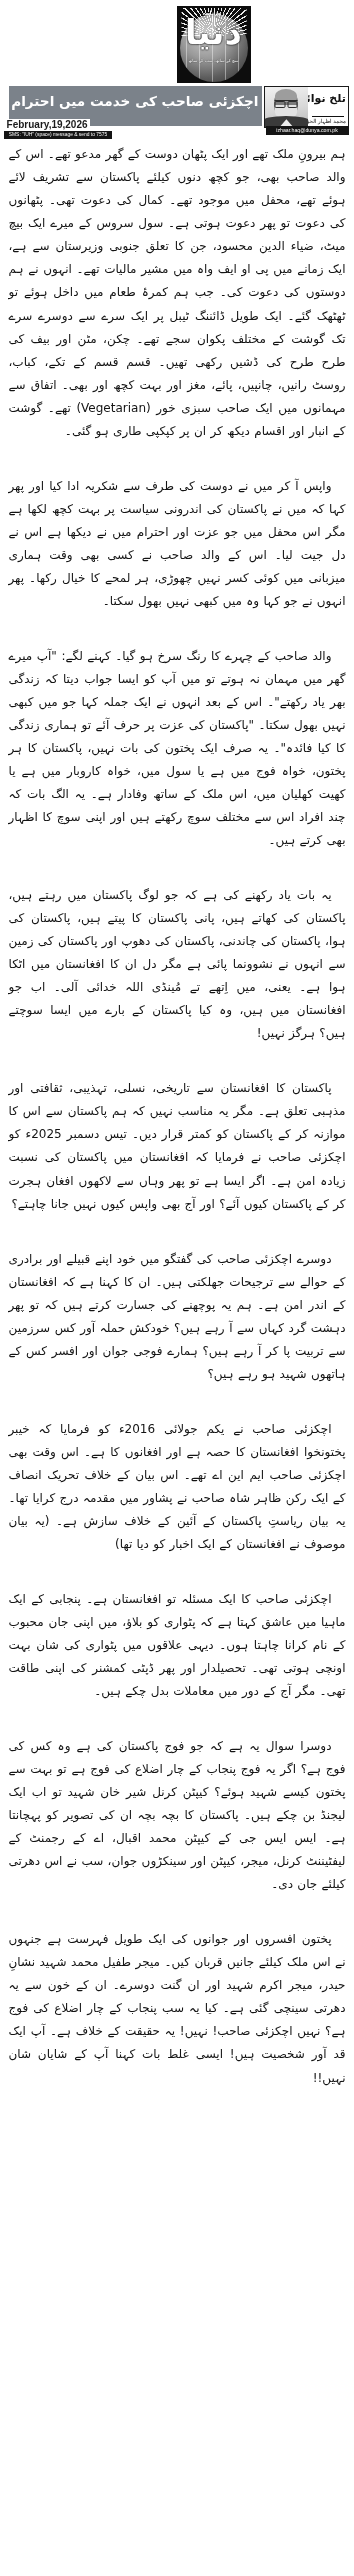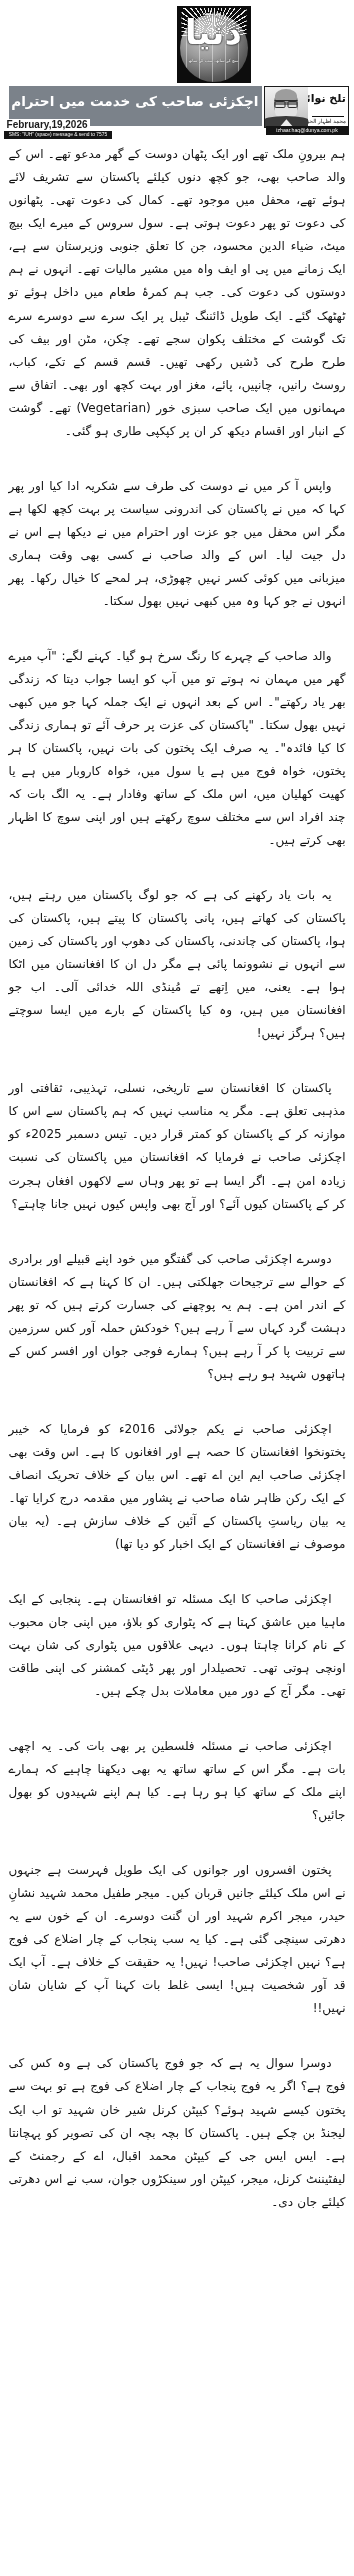--- a/index.html
+++ b/index.html
@@ -331,17 +331,16 @@
 
 <div class="article" id="article-body">
     <p>ہم بیرونِ ملک تھے اور ایک پٹھان دوست کے گھر مدعو تھے۔ اس کے والد صاحب بھی، جو کچھ دنوں کیلئے پاکستان سے تشریف لائے ہوئے تھے، محفل میں موجود تھے۔ کمال کی دعوت تھی۔ پٹھانوں کی دعوت تو پھر دعوت ہوتی ہے۔ سول سروس کے میرے ایک بیچ میٹ، ضیاء الدین محسود، جن کا تعلق جنوبی وزیرستان سے ہے، ایک زمانے میں پی او ایف واہ میں مشیر مالیات تھے۔ انہوں نے ہم دوستوں کی دعوت کی۔ جب ہم کمرۂ طعام میں داخل ہوئے تو ٹھٹھک گئے۔ ایک طویل ڈائننگ ٹیبل پر ایک سرے سے دوسرے سرے تک گوشت کے مختلف پکوان سجے تھے۔ چکن، مٹن اور بیف کی طرح طرح کی ڈشیں رکھی تھیں۔ قسم قسم کے تکے، کباب، روسٹ رانیں، چانپیں، پائے، مغز اور بہت کچھ اور بھی۔ اتفاق سے مہمانوں میں ایک صاحب سبزی خور (Vegetarian) تھے۔ گوشت کے انبار اور اقسام دیکھ کر ان پر کپکپی طاری ہو گئی۔</p>
     <p class="indent">واپس آ کر میں نے دوست کی طرف سے شکریہ ادا کیا اور پھر کہا کہ میں نے پاکستان کی اندرونی سیاست پر بہت کچھ لکھا ہے مگر اس محفل میں جو عزت اور احترام میں نے دیکھا ہے اس نے دل جیت لیا۔ اس کے والد صاحب نے کسی بھی وقت ہماری میزبانی میں کوئی کسر نہیں چھوڑی، ہر لمحے کا خیال رکھا۔ پھر انہوں نے جو کہا وہ میں کبھی نہیں بھول سکتا۔</p>
     <p class="indent">والد صاحب کے چہرے کا رنگ سرخ ہو گیا۔ کہنے لگے: "آپ میرے گھر میں مہمان نہ ہوتے تو میں آپ کو ایسا جواب دیتا کہ زندگی بھر یاد رکھتے"۔ اس کے بعد انہوں نے ایک جملہ کہا جو میں کبھی نہیں بھول سکتا۔ "پاکستان کی عزت پر حرف آئے تو ہماری زندگی کا کیا فائدہ"۔ یہ صرف ایک پختون کی بات نہیں، پاکستان کا ہر پختون، خواہ فوج میں ہے یا سول میں، خواہ کاروبار میں ہے یا کھیت کھلیان میں، اس ملک کے ساتھ وفادار ہے۔ یہ الگ بات کہ چند افراد اس سے مختلف سوچ رکھتے ہیں اور اپنی سوچ کا اظہار بھی کرتے ہیں۔</p>
     <p class="indent">یہ بات یاد رکھنے کی ہے کہ جو لوگ پاکستان میں رہتے ہیں، پاکستان کی کھاتے ہیں، پانی پاکستان کا پیتے ہیں، پاکستان کی ہوا، پاکستان کی چاندنی، پاکستان کی دھوپ اور پاکستان کی زمین سے انہوں نے نشوونما پائی ہے مگر دل ان کا افغانستان میں اٹکا ہوا ہے۔ یعنی، میں اِتھے تے مُینڈی اللہ خدائی آلی۔ اب جو افغانستان میں ہیں، وہ کیا پاکستان کے بارے میں ایسا سوچتے ہیں؟ ہرگز نہیں!</p>
     <p class="indent">پاکستان کا افغانستان سے تاریخی، نسلی، تہذیبی، ثقافتی اور مذہبی تعلق ہے۔ مگر یہ مناسب نہیں کہ ہم پاکستان سے اس کا موازنہ کر کے پاکستان کو کمتر قرار دیں۔ تیس دسمبر 2025ء کو اچکزئی صاحب نے فرمایا کہ افغانستان میں پاکستان کی نسبت زیادہ امن ہے۔ اگر ایسا ہے تو پھر وہاں سے لاکھوں افغان ہجرت کر کے پاکستان کیوں آئے؟ اور آج بھی واپس کیوں نہیں جانا چاہتے؟</p>
     <p class="indent">دوسرے اچکزئی صاحب کی گفتگو میں خود اپنے قبیلے اور برادری کے حوالے سے ترجیحات جھلکتی ہیں۔ ان کا کہنا ہے کہ افغانستان کے اندر امن ہے۔ ہم یہ پوچھنے کی جسارت کرتے ہیں کہ تو پھر دہشت گرد کہاں سے آ رہے ہیں؟ خودکش حملہ آور کس سرزمین سے تربیت پا کر آ رہے ہیں؟ ہمارے فوجی جوان اور افسر کس کے ہاتھوں شہید ہو رہے ہیں؟</p>
     <p class="indent">اچکزئی صاحب نے یکم جولائی 2016ء کو فرمایا کہ خیبر پختونخوا افغانستان کا حصہ ہے اور افغانوں کا ہے۔ اس وقت بھی اچکزئی صاحب ایم این اے تھے۔ اس بیان کے خلاف تحریک انصاف کے ایک رکن ظاہر شاہ صاحب نے پشاور میں مقدمہ درج کرایا تھا۔ یہ بیان ریاستِ پاکستان کے آئین کے خلاف سازش ہے۔ (یہ بیان موصوف نے افغانستان کے ایک اخبار کو دیا تھا)</p>
     <p class="indent">اچکزئی صاحب کا ایک مسئلہ تو افغانستان ہے۔ پنجابی کے ایک ماہیا میں عاشق کہتا ہے کہ پٹواری کو بلاؤ، میں اپنی جان محبوب کے نام کرانا چاہتا ہوں۔ دیہی علاقوں میں پٹواری کی شان بہت اونچی ہوتی تھی۔ تحصیلدار اور پھر ڈپٹی کمشنر کی اپنی طاقت تھی۔ مگر آج کے دور میں معاملات بدل چکے ہیں۔</p>
-    <p class="indent">اچکزئی صاحب نے مسئلہ فلسطین پر بھی بات کی۔ یہ اچھی بات ہے۔ مگر اس کے ساتھ ساتھ یہ بھی دیکھنا چاہیے کہ ہمارے اپنے ملک کے ساتھ کیا ہو رہا ہے۔ کیا ہم اپنے شہیدوں کو بھول جائیں؟</p>
+    <p class="indent">دوسرا سوال یہ ہے کہ جو فوج پاکستان کی ہے وہ کس کی فوج ہے؟ اگر یہ فوج پنجاب کے چار اضلاع کی فوج ہے تو بہت سے پختون کیسے شہید ہوئے؟ کیپٹن کرنل شیر خان شہید تو اب ایک لیجنڈ بن چکے ہیں۔ پاکستان کا بچہ بچہ ان کی تصویر کو پہچانتا ہے۔ ایس ایس جی کے کیپٹن محمد اقبال، اے کے رجمنٹ کے لیفٹیننٹ کرنل، میجر، کیپٹن اور سینکڑوں جوان، سب نے اس دھرتی کیلئے جان دی۔</p>
     <p class="indent">پختون افسروں اور جوانوں کی ایک طویل فہرست ہے جنہوں نے اس ملک کیلئے جانیں قربان کیں۔ میجر طفیل محمد شہید نشانِ حیدر، میجر اکرم شہید اور ان گنت دوسرے۔ ان کے خون سے یہ دھرتی سینچی گئی ہے۔ کیا یہ سب پنجاب کے چار اضلاع کی فوج ہے؟ نہیں اچکزئی صاحب! نہیں! یہ حقیقت کے خلاف ہے۔ آپ ایک قد آور شخصیت ہیں! ایسی غلط بات کہنا آپ کے شایان شان نہیں!!</p>
-    <p class="indent">دوسرا سوال یہ ہے کہ جو فوج پاکستان کی ہے وہ کس کی فوج ہے؟ اگر یہ فوج پنجاب کے چار اضلاع کی فوج ہے تو بہت سے پختون کیسے شہید ہوئے؟ کیپٹن کرنل شیر خان شہید تو اب ایک لیجنڈ بن چکے ہیں۔ پاکستان کا بچہ بچہ ان کی تصویر کو پہچانتا ہے۔ ایس ایس جی کے کیپٹن محمد اقبال، اے کے رجمنٹ کے لیفٹیننٹ کرنل، میجر، کیپٹن اور سینکڑوں جوان، سب نے اس دھرتی کیلئے جان دی۔</p>
   </div>
 
 
 </body></html>

